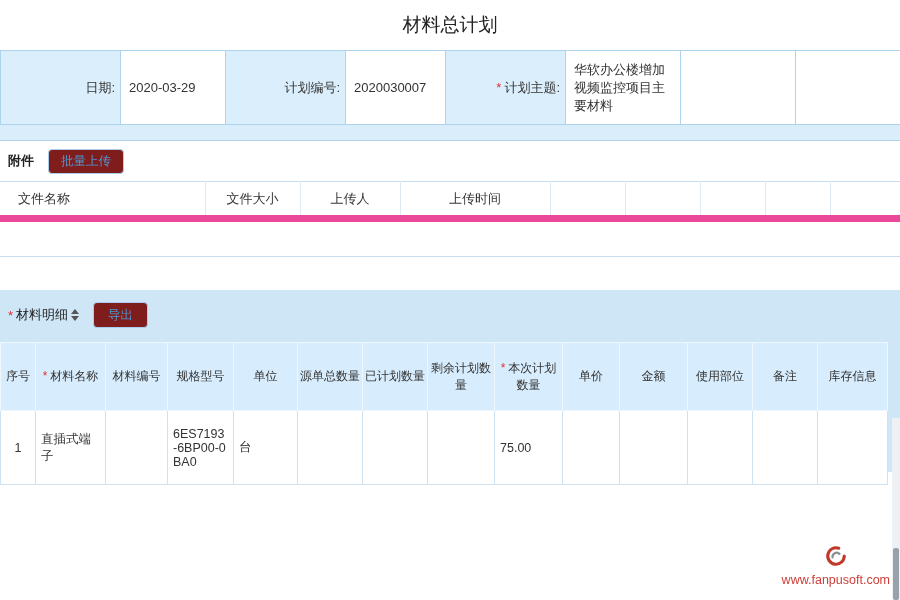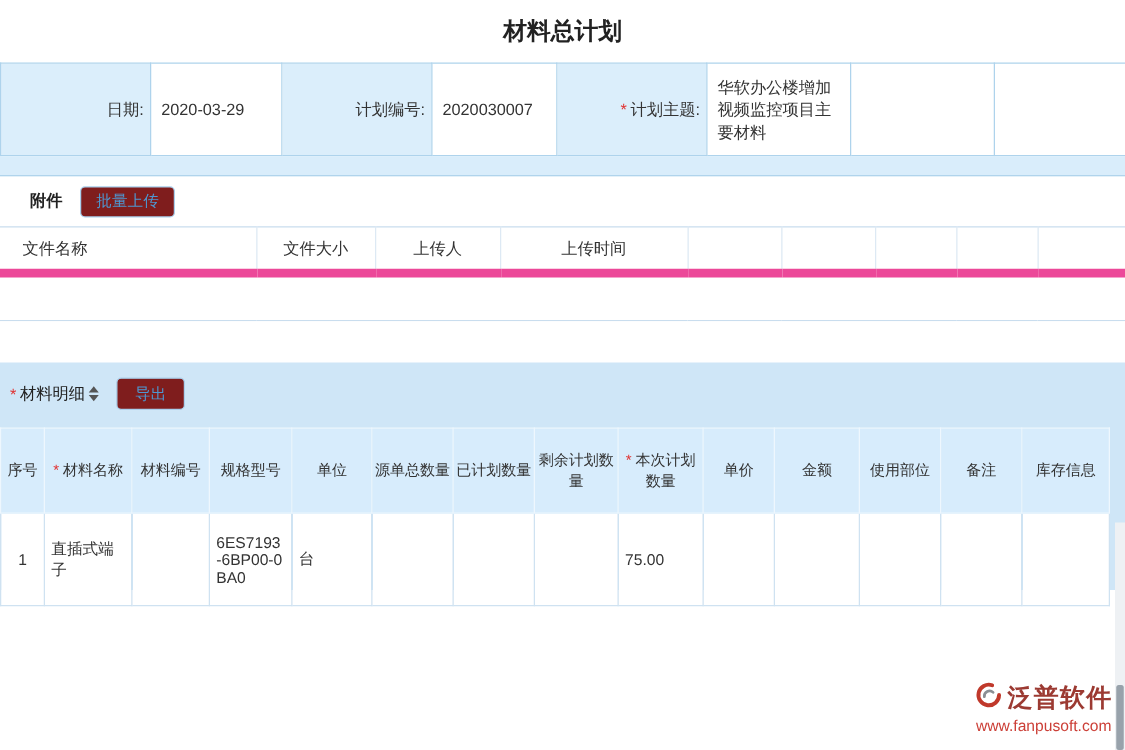--- a/index.html
+++ b/index.html
@@ -1,39 +1,39 @@
 <!DOCTYPE html>
 <html><head>
 <meta charset="utf-8">
 <style>
   * { margin:0; padding:0; box-sizing:border-box; }
   html,body { width:900px; height:600px; }
   body { font-family:"Liberation Sans","DejaVu Sans",sans-serif; background:#fff; color:#333; overflow:hidden; }
   .page { position:relative; width:900px; height:600px; overflow:hidden; background:#fff; }
 
   .title-wrap { height:50px; display:flex; align-items:center; justify-content:center; }
-  .page-title { font-size:19px; font-weight:bold; color:#222; }
+  .page-title { font-size:19px; font-weight:normal; color:#222; }
 
   .section-bar { height:28px; background:#d5eafa; border-top:1px solid #b0d4ec; border-bottom:1px solid #b0d4ec;
                  display:flex; align-items:center; padding-left:8px; font-size:13px; font-weight:600; color:#333; }
 
   table { border-collapse:collapse; table-layout:fixed; }
   .form-table { width:900px; }
   .form-table td { border:1px solid #aed3ec; font-size:13px; vertical-align:middle; overflow:hidden; }
   .form-table td.lbl { background:#dbeefb; text-align:right; padding:2px 5px 2px 10px; }
   .form-table td.val { background:#fff; text-align:left; padding:2px 4px 2px 8px; }
   .form-table tr.r1 td { height:74px; }
   .form-table tr.r2 td { height:66px; }
   .form-table tr.r3 td { height:34px; }
   .req { color:#e03131; margin-right:3px; }
   a.link { color:#3e7cc0; text-decoration:underline; cursor:pointer; }
 
   .form-strip { height:16px; background:#d9edfb; border-bottom:1px solid #b0d4ec; }
 
-  .attach-bar { height:40px; display:flex; align-items:center; padding-left:24px; gap:14px; }
+  .attach-bar { height:40px; display:flex; align-items:center; padding-left:8px; gap:14px; }
   .attach-title { font-size:13px; font-weight:bold; color:#222; }
   .btn { background:#7f1d1d; border:1px solid #a9cfec; color:#4e97d1; border-radius:4px;
          font-size:12.5px; height:25px; padding:0 12px; font-family:Liberation Sans, sans-serif; cursor:pointer; }
 
   .file-table { width:900px; }
   .file-table th { height:37px; font-size:13px; font-weight:400; color:#333; background:#fff;
                    border-top:1px solid #c9ddee; border-bottom:7px solid #ec4899; border-right:1px solid #dde9f4;
                    text-align:center; }
   .file-table th:last-child { border-right:none; }
   .file-table th.left { text-align:left; padding-left:18px; }
@@ -211,21 +211,20 @@
   </div>
 
   <div class="watermark">
     <div class="wm-row">
       <span class="wm-logo">
         <svg width="22" height="22" viewBox="0 0 24 24">
           <path d="M21 12a9 9 0 1 1-6-8.5" fill="none" stroke="#c0392b" stroke-width="3.4" stroke-linecap="round"></path>
           <path d="M8.2 13.5a4.5 4.5 0 0 1 7.6-3.8" fill="none" stroke="#8a8f94" stroke-width="2.4" stroke-linecap="round"></path>
         </svg>
       </span>
-      <span class="wm-brand">泛普软件</span>
     </div>
     <div class="wm-url">www.fanpusoft.com</div>
   </div>
 
   <div class="scrollbar">
     <div class="scroll-thumb"></div>
   </div>
 
 </div>
 

